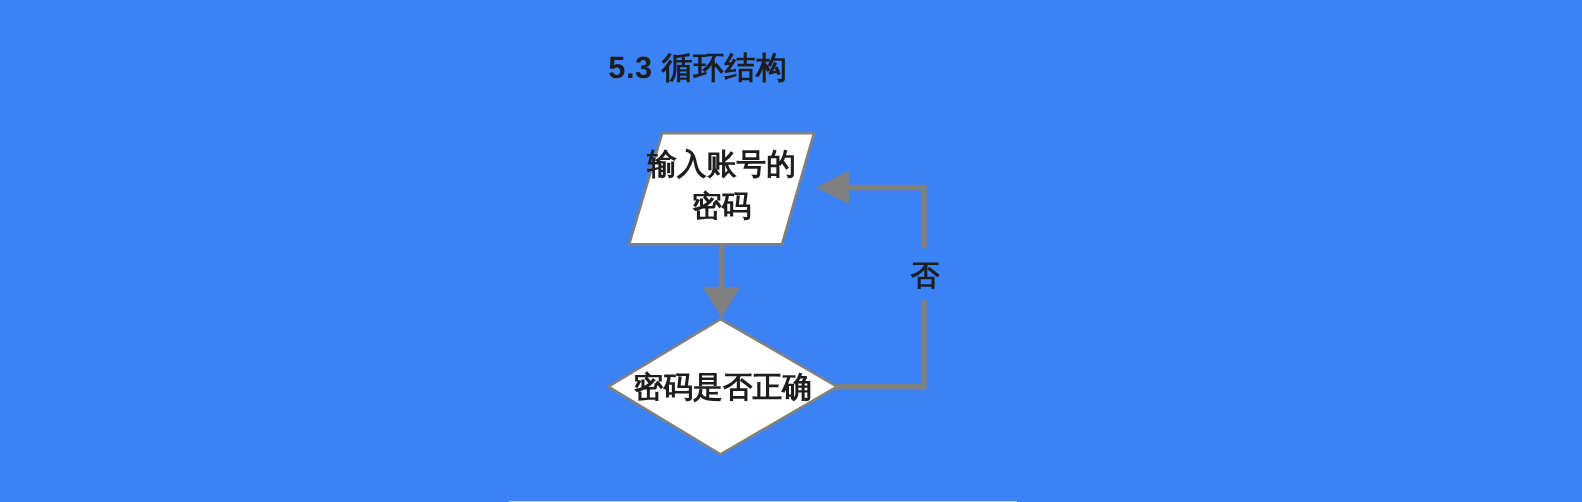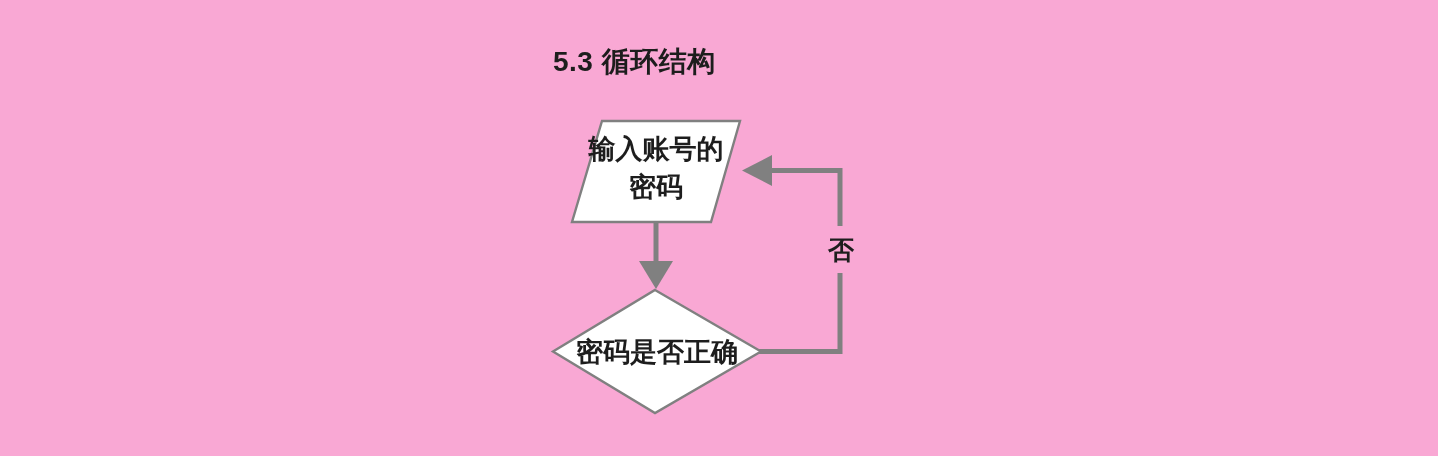--- a/index.html
+++ b/index.html
@@ -4,21 +4,21 @@
 <style>
   html, body {
     margin: 0;
     padding: 0;
     background: #ffffff;
   }
   .screen {
     position: relative;
     width: 1438px;
     height: 456px;
-    background: #f9a8d4;
+    background: #3b82f6;
     overflow: hidden;
     font-family: "Liberation Sans", "DejaVu Sans", sans-serif;
   }
   .title {
     position: absolute;
     left: 553px;
     top: 44px;
     margin: 0;
     font-size: 28px;
     line-height: 36px;

